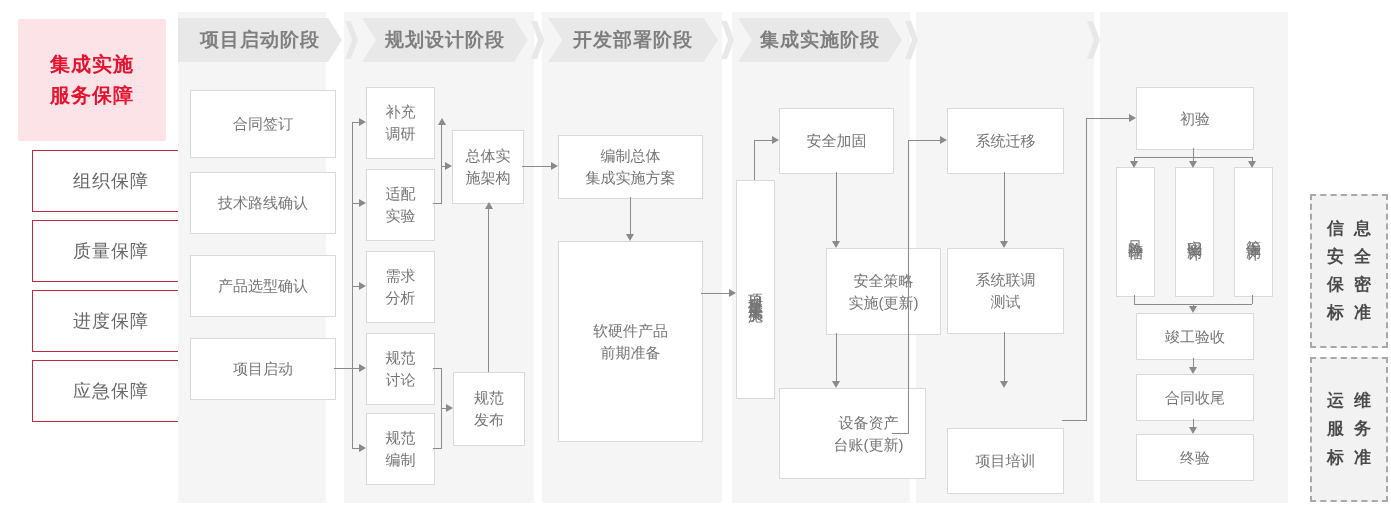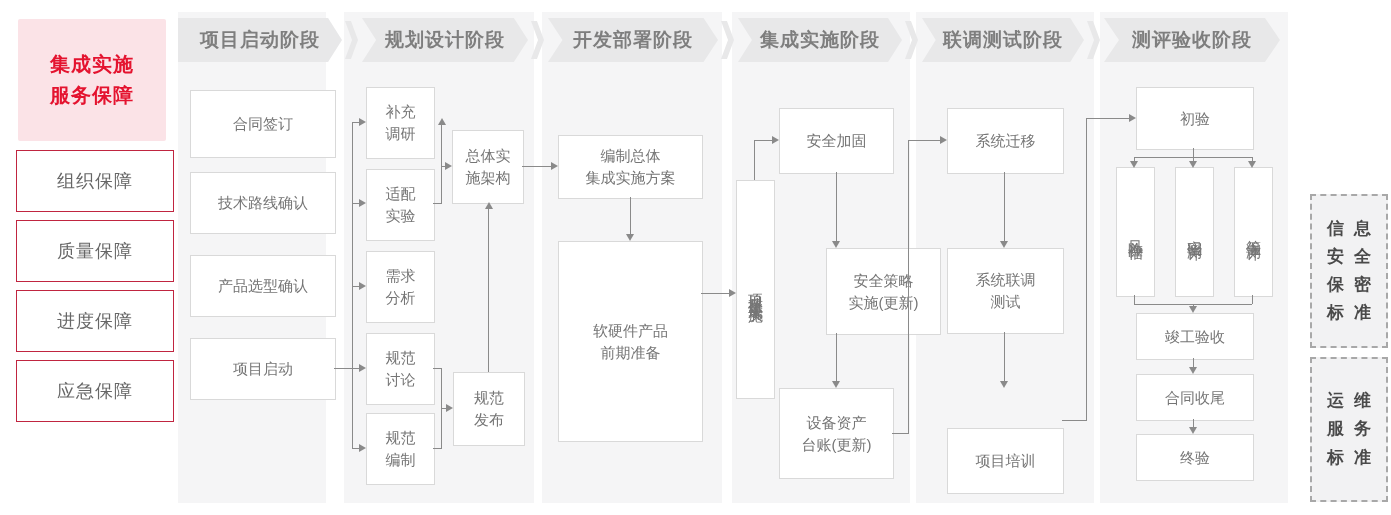--- a/index.html
+++ b/index.html
@@ -9,21 +9,21 @@
   }
   .abs{position:absolute;}
   
   .side-primary{
     background:#fbe3e7;color:#e4132f;font-weight:bold;font-size:20px;line-height:1.55;
     display:flex;align-items:center;justify-content:center;text-align:center;
     white-space:pre-line;border-radius:2px;letter-spacing:1px;
   }
   .side-item{
     background:#fff;border:1.5px solid #c02540;color:#666;font-size:18px;
-    display:flex;align-items:center;justify-content:center;text-align:right;letter-spacing:1px;
+    display:flex;align-items:center;justify-content:center;text-align:right;letter-spacing:1px;margin-left:16px;
   }
   
   .panel{background:#f5f5f6;top:12px;height:491px;}
   
   .phase{
     top:18px;height:44px;background:#e8e8e9;color:#7e7e7e;font-weight:bold;font-size:19px;
     display:flex;align-items:center;justify-content:center;letter-spacing:1px;
     clip-path:polygon(0 0,91.5% 0,100% 50%,91.5% 100%,0 100%,8.5% 50%);
   }
   .phase.first{clip-path:polygon(0 0,91.5% 0,100% 50%,91.5% 100%,0 100%);}
@@ -91,27 +91,21 @@
   </div>
   <div class="abs sep" style="left:531px;"></div>
   <div class="abs phase" style="left:548px;width:170px;">
     <span>开发部署阶段</span>
   </div>
   <div class="abs sep" style="left:721px;"></div>
   <div class="abs phase" style="left:738px;width:164px;">
     <span>集成实施阶段</span>
   </div>
   <div class="abs sep" style="left:905px;"></div>
-  <div class="abs phase" style="left:922px;width:162px;">
-    <span>联调测试阶段</span>
-  </div>
   <div class="abs sep" style="left:1087px;"></div>
-  <div class="abs phase" style="left:1104px;width:176px;">
-    <span>测评验收阶段</span>
-  </div>
 
   <div class="abs node" style="left:190px;top:90px;width:144px;height:66px;"><span>合同签订</span></div>
   <div class="abs node" style="left:190px;top:172px;width:144px;height:60px;"><span>技术路线确认</span></div>
   <div class="abs node" style="left:190px;top:255px;width:144px;height:60px;"><span>产品选型确认</span></div>
   <div class="abs node" style="left:190px;top:338px;width:144px;height:60px;"><span>项目启动</span></div>
 
   <div class="abs node" style="left:366px;top:87px;width:67px;height:70px;"><span>补充
 调研</span></div>
   <div class="abs node" style="left:366px;top:169px;width:67px;height:70px;"><span>适配
 实验</span></div>
@@ -128,21 +122,21 @@
 
   <div class="abs node" style="left:558px;top:241px;width:143px;height:199px;"><span>软硬件产品
 前期准备</span></div>
   <div class="abs node" style="left:558px;top:135px;width:143px;height:62px;"><span>编制总体
 集成实施方案</span></div>
 
   <div class="abs node vnode" style="left:736px;top:180px;width:37px;height:217px;"><span>项目整体集成实施</span></div>
   <div class="abs node" style="left:779px;top:108px;width:113px;height:64px;"><span>安全加固</span></div>
   <div class="abs node" style="left:779px;top:248px;width:113px;height:85px;margin-left:47px;"><span>安全策略
 实施(更新)</span></div>
-  <div class="abs node" style="left:779px;top:388px;width:113px;height:89px;"><span>设备资产
+  <div class="abs node" style="left:779px;top:388px;width:113px;height:89px;padding-left:32px;"><span>设备资产
 台账(更新)</span></div>
 
   <div class="abs node" style="left:947px;top:108px;width:115px;height:64px;"><span>系统迁移</span></div>
   <div class="abs node" style="left:947px;top:248px;width:115px;height:84px;"><span>系统联调
 测试</span></div>
   <div class="abs node" style="left:947px;top:388px;width:115px;height:64px;margin-top:40px;"><span>项目培训</span></div>
 
   <div class="abs node" style="left:1136px;top:87px;width:116px;height:61px;"><span>初验</span></div>
   <div class="abs node vnode" style="left:1116px;top:167px;width:37px;height:128px;"><span>风险评估</span></div>
   <div class="abs node vnode" style="left:1175px;top:167px;width:37px;height:128px;"><span>密码测评</span></div>

